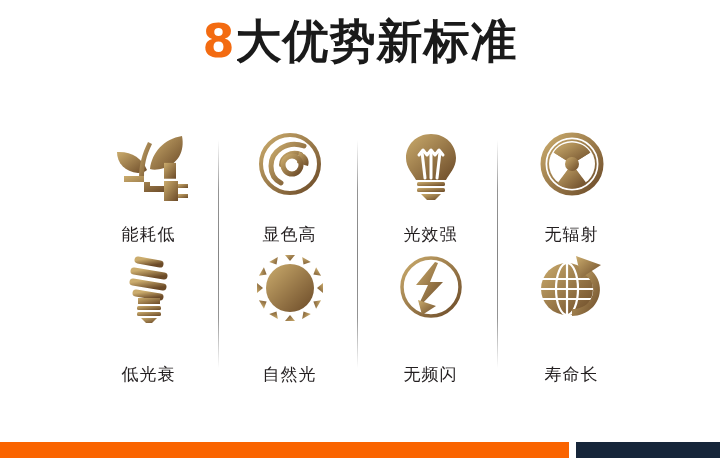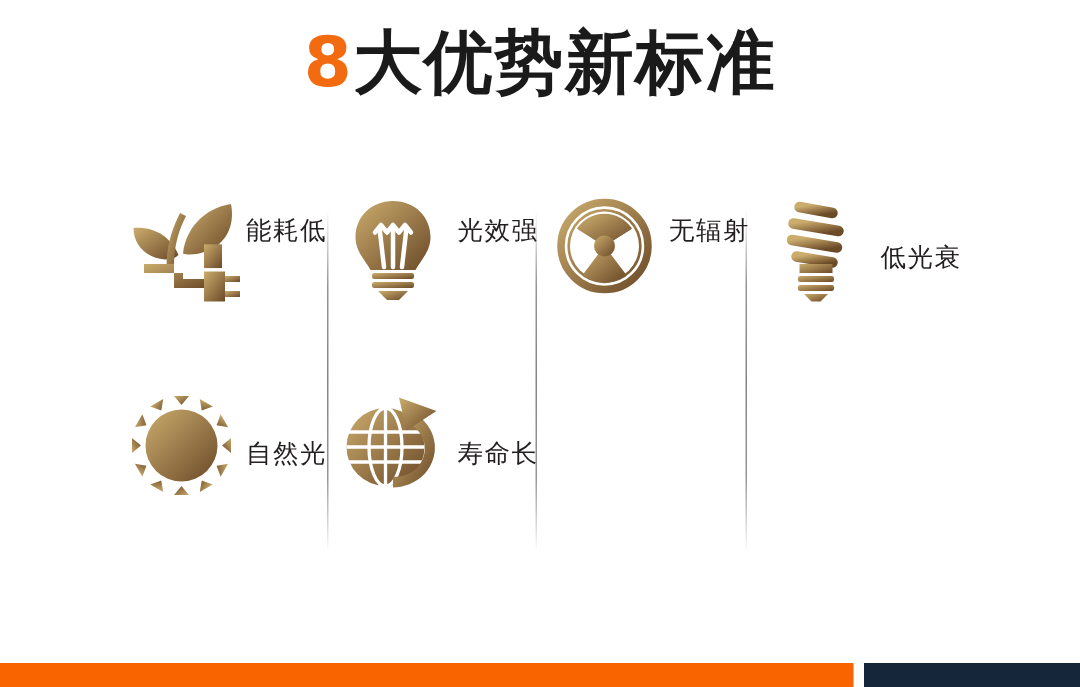--- a/index.html
+++ b/index.html
@@ -44,21 +44,22 @@
     left: 78px;
     width: 564px;
     height: 262px;
     display: grid;
     grid-template-columns: repeat(4, 1fr);
     grid-template-rows: repeat(2, 1fr);
   }
   .cell {
     position: relative;
     display: flex;
-    flex-direction: row;
+    flex-direction: column;
+    align-items: center;
     justify-content: flex-start;
   }
   .icon-box {
     width: 86px;
     height: 72px;
     display: flex;
     align-items: center;
     justify-content: center;
     margin-top: 8px;
   }
@@ -157,20 +158,45 @@
           <path d="M58 52 L72 52 L72 72 L58 72 Z" transform="translate(0,-1)"></path>
 
           <rect x="72" y="54" width="10" height="4"></rect>
           <rect x="72" y="64" width="10" height="4"></rect>
         </g>
       </svg>
     </div>
     <div class="cell-label">能耗低</div>
   </div>
 
+  <div class="cell row1">
+    <div class="icon-box">
+      <svg width="86" height="72" viewBox="0 0 86 72">
+        <defs>
+          <linearGradient id="g2" x1="0" y1="0" x2="1" y2="1">
+            <stop offset="0%" stop-color="#CBAC6D"></stop>
+            <stop offset="100%" stop-color="#6B4A28"></stop>
+          </linearGradient>
+        </defs>
+        <g fill="none" stroke="url(#g2)">
+          <circle cx="43" cy="34" r="29" stroke-width="4"></circle>
+
+          <path d="M57 16 C40 10 24 21 24 36 C24 44 28 50 34 53" stroke-width="5" stroke-linecap="round"></path>
+
+          <path d="M54 24 C44 20 34 26 34 35" stroke-width="4" stroke-linecap="round"></path>
+        </g>
+
+        <g fill="url(#g2)">
+          <path d="M52 22 C60 24 63 30 61 36 L50 33 Z"></path>
+        </g>
+        <circle cx="45" cy="35" r="9" fill="none" stroke="url(#g2)" stroke-width="5"></circle>
+      </svg>
+    </div>
+    <div class="cell-label">显色高</div>
+  </div>
 
   <div class="cell row1">
     <div class="icon-box">
       <svg width="86" height="72" viewBox="0 0 86 72">
         <defs>
           <linearGradient id="g4" x1="0" y1="0" x2="1" y2="1">
             <stop offset="0%" stop-color="#CBAC6D"></stop>
             <stop offset="100%" stop-color="#6B4A28"></stop>
           </linearGradient>
         </defs>
@@ -316,20 +342,38 @@
             <g transform="rotate(330)">
                 <path d="M-5 -33 L5 -33 L0 -27 Z"></path>
               </g>
           </g>
         </g>
       </svg>
     </div>
     <div class="cell-label">自然光</div>
   </div>
 
+  <div class="cell row2">
+    <div class="icon-box">
+      <svg width="86" height="72" viewBox="0 0 86 72">
+        <defs>
+          <linearGradient id="g7" x1="0" y1="0" x2="1" y2="1">
+            <stop offset="0%" stop-color="#CBAC6D"></stop>
+            <stop offset="100%" stop-color="#6B4A28"></stop>
+          </linearGradient>
+        </defs>
+        <circle cx="43" cy="35" r="29" fill="none" stroke="url(#g7)" stroke-width="3.5"></circle>
+        <g fill="url(#g7)">
+          <path d="M47 10 L28 33 L40 33 L31 52 L33 53 L55 30 L42 30 L50 11 Z"></path>
+          <path d="M30 48 L48 54 L34 63 Z"></path>
+        </g>
+      </svg>
+    </div>
+    <div class="cell-label">无频闪</div>
+  </div>
 
   <div class="cell row2">
     <div class="icon-box">
       <svg width="86" height="72" viewBox="0 0 86 72">
         <defs>
           <linearGradient id="g8" x1="0" y1="0" x2="1" y2="1">
             <stop offset="0%" stop-color="#CBAC6D"></stop>
             <stop offset="100%" stop-color="#6B4A28"></stop>
           </linearGradient>
         </defs>

